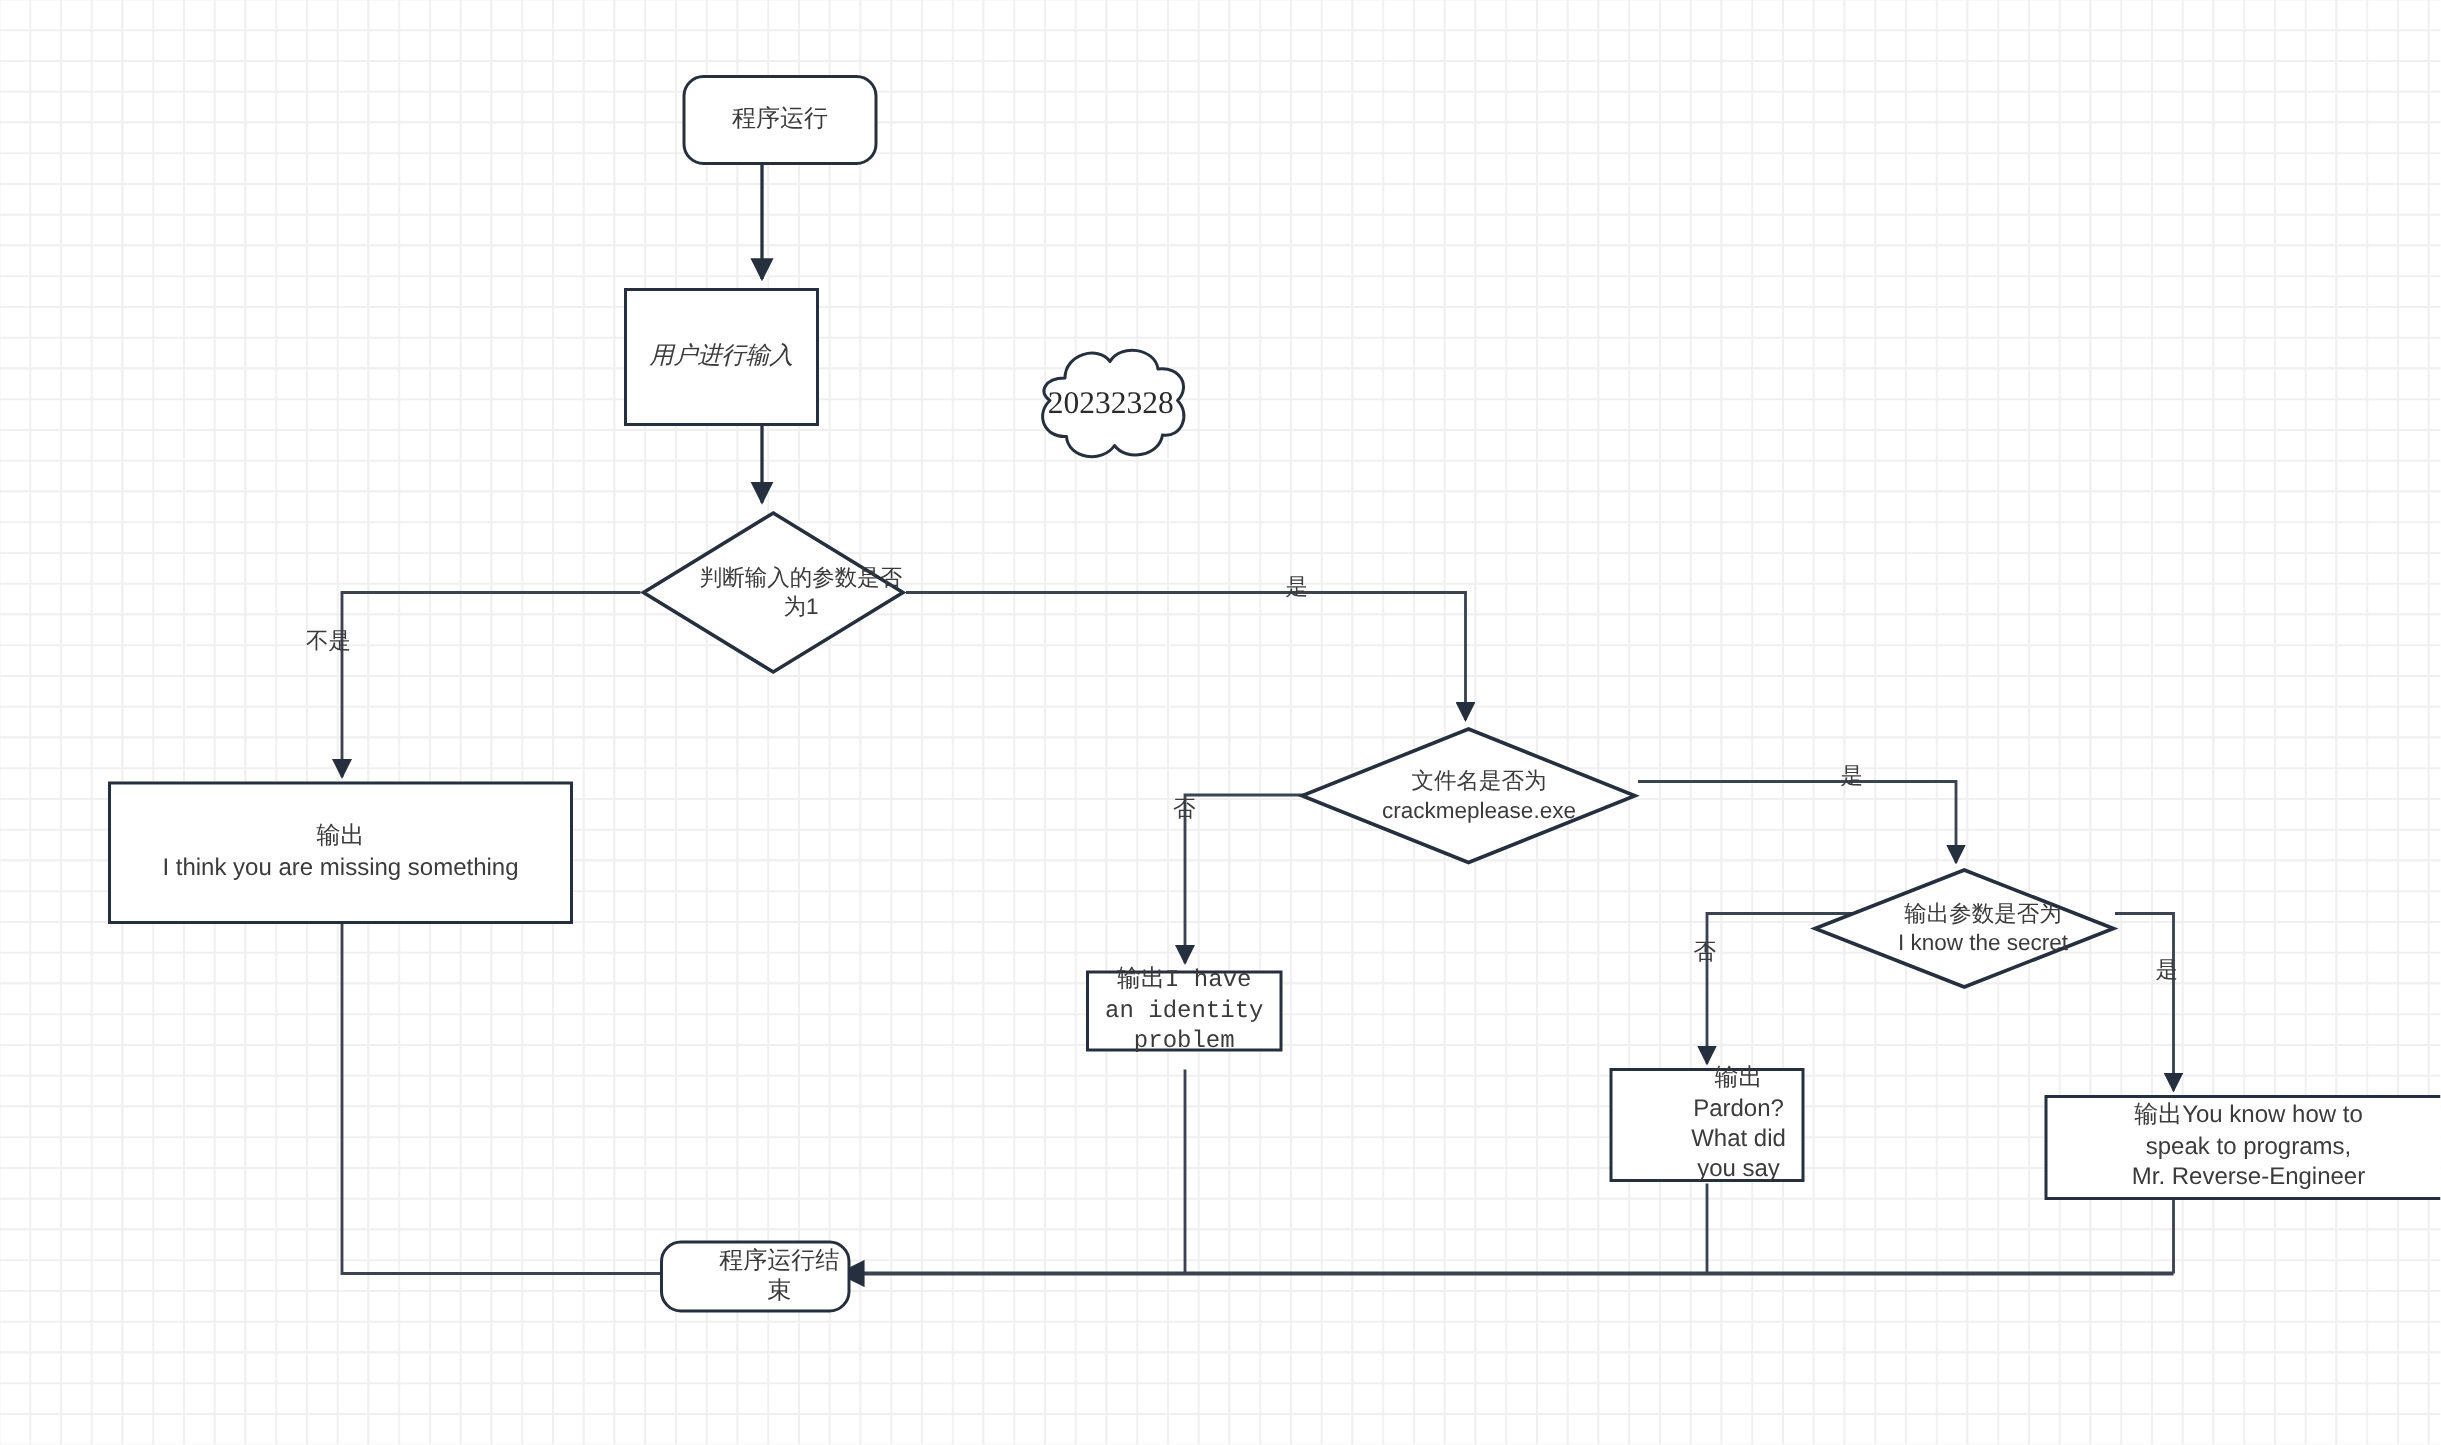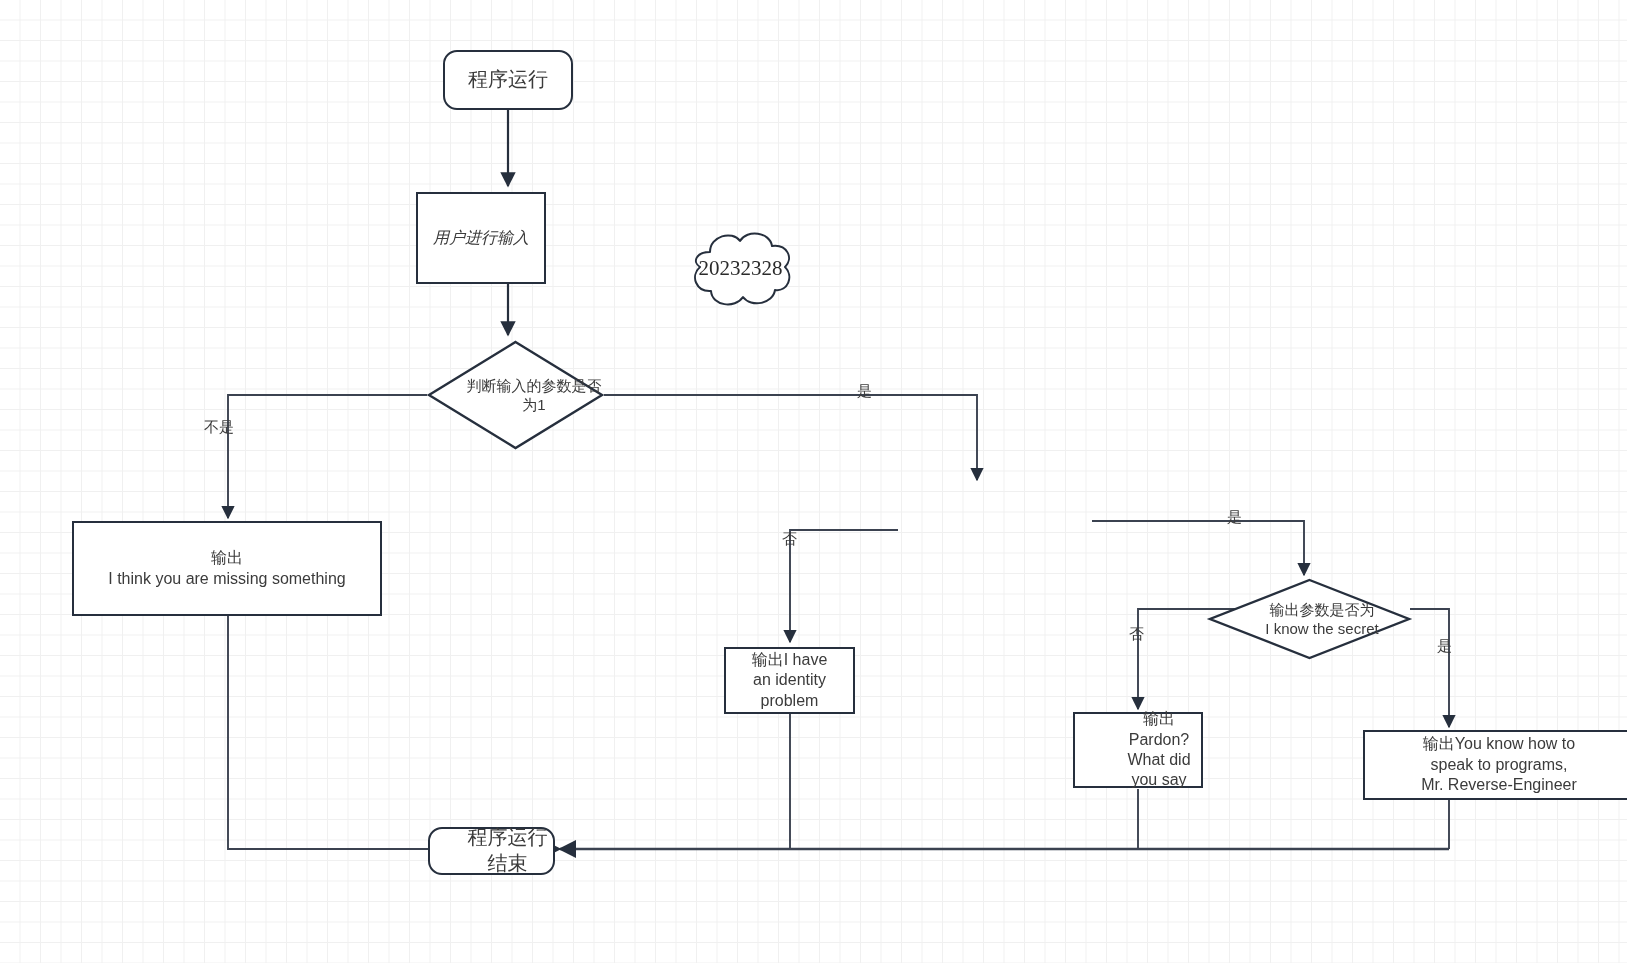--- a/index.html
+++ b/index.html
@@ -43,21 +43,22 @@
     align-items: center;
     justify-content: center;
     text-align: center;
     font-family: "Liberation Sans", sans-serif;
     line-height: 1.28;
     white-space: pre-line;
   }
   .terminator {
     border: 2px solid #262f3d;
     border-radius: 14px;
-    font-size: 20px;
+    font-size: 16px;
+    margin-left: 12px;
   }
   .process {
     border: 2px solid #262f3d;
     font-size: 16px;
   }
   .decision-wrap {
     position: absolute;
     box-sizing: border-box;
   }
   .decision-wrap svg {
@@ -172,22 +173,29 @@
     </svg>
     <div class="decision-label" style="transform:translateX(22px); width:170px;">判断输入的参数是否
 为1</div>
   </div>
 
   <div class="node process" style="left:72px; top:521px; width:310px; height:95px;">
     <span>输出
 I think you are missing something</span>
   </div>
 
-
-  <div class="node process" style="left:724px; top:647px; width:131px; height:67px;">
+  <div class="decision-wrap" style="left:866px; top:484px; width:226px; height:93px;">
+    <svg width="226" height="93" viewBox="0 0 226 93">
+      <polygon points="113,2 224,46.5 113,91 2,46.5" fill="#ffffff" stroke="#262f3d" stroke-width="2.4" stroke-linejoin="miter"></polygon>
+    </svg>
+    <div class="decision-label" style="transform:translateX(10px); width:220px;">文件名是否为
+crackmeplease.exe</div>
+  </div>
+
+  <div class="node process" style="left:724px; top:647px; width:131px; height:54px;font-family:Liberation Mono, monospace;">
     <span>输出I have
 an identity
 problem</span>
   </div>
 
   <div class="decision-wrap" style="left:1208px; top:578px; width:203px; height:82px;">
     <svg width="203" height="82" viewBox="0 0 203 82">
       <polygon points="101.5,2 201,41 101.5,80 2,41" fill="#ffffff" stroke="#262f3d" stroke-width="2.4" stroke-linejoin="miter"></polygon>
     </svg>
     <div class="decision-label" style="transform:translateX(14px); width:200px;">输出参数是否为

